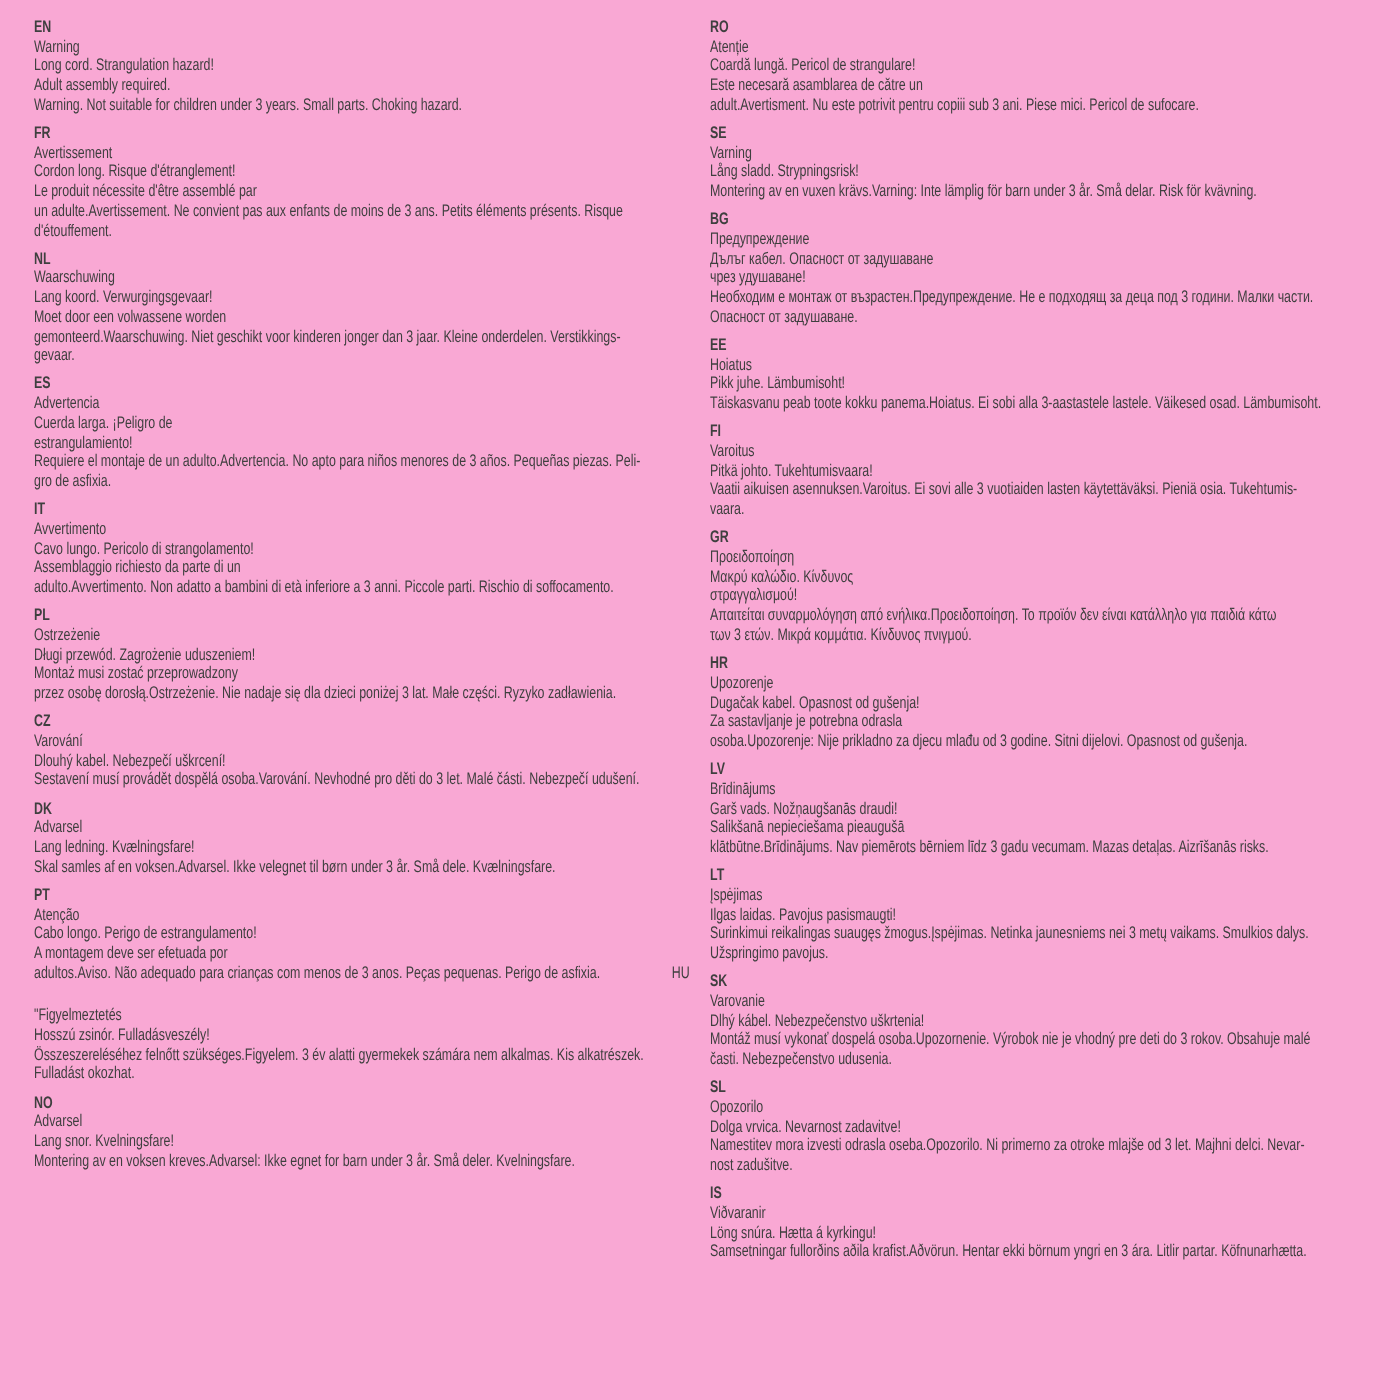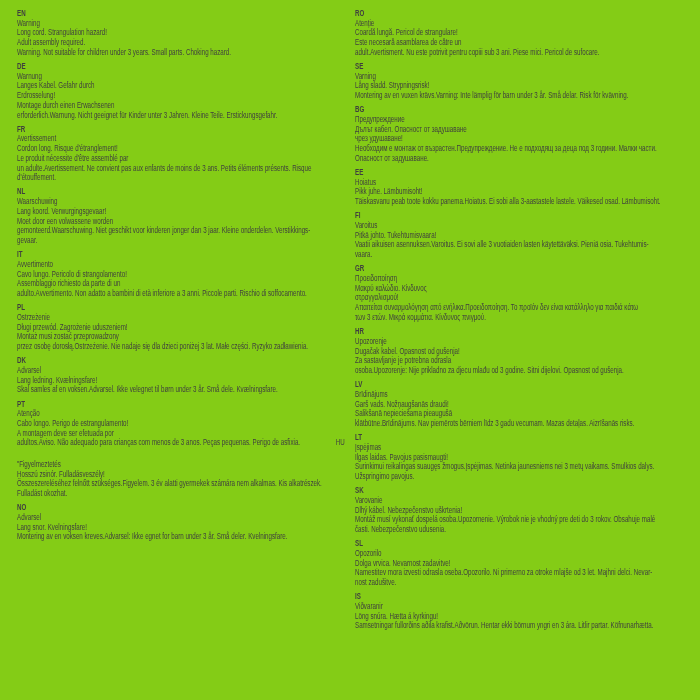--- a/index.html
+++ b/index.html
@@ -4,21 +4,21 @@
 <style>
   html, body {
     margin: 0;
     padding: 0;
     background: #ffffff;
   }
   .page {
     position: relative;
     width: 700px;
     height: 700px;
-    background: #84cc16;
+    background: #f9a8d4;
     overflow: hidden;
     font-family: "Liberation Sans", sans-serif;
     color: #3f3f3f;
   }
   .col {
     position: absolute;
     top: 9px;
   }
   .col-left  { left: 17px; }
   .col-right { left: 355px; }
@@ -49,56 +49,62 @@
 <div class="page">
   <div class="col col-left" id="col-left">
       <div class="block">
         <div class="code">EN</div>
         <div class="line">Warning</div>
         <div class="line">Long cord. Strangulation hazard!</div>
         <div class="line">Adult assembly required.</div>
         <div class="line">Warning. Not suitable for children under 3 years. Small parts. Choking hazard.</div>
       </div>
       <div class="block">
-        <div class="code">DE</div>
-        <div class="line">Warnung</div>
-        <div class="line">Langes Kabel. Gefahr durch</div>
-        <div class="line">Erdrosselung!</div>
-        <div class="line">Montage durch einen Erwachsenen</div>
-        <div class="line">erforderlich.Warnung. Nicht geeignet für Kinder unter 3 Jahren. Kleine Teile. Erstickungsgefahr.</div>
-      </div>
-      <div class="block">
         <div class="code">FR</div>
         <div class="line">Avertissement</div>
         <div class="line">Cordon long. Risque d'étranglement!</div>
         <div class="line">Le produit nécessite d'être assemblé par</div>
         <div class="line">un adulte.Avertissement. Ne convient pas aux enfants de moins de 3 ans. Petits éléments présents. Risque</div>
         <div class="line">d'étouffement.</div>
       </div>
       <div class="block">
         <div class="code">NL</div>
         <div class="line">Waarschuwing</div>
         <div class="line">Lang koord. Verwurgingsgevaar!</div>
         <div class="line">Moet door een volwassene worden</div>
         <div class="line">gemonteerd.Waarschuwing. Niet geschikt voor kinderen jonger dan 3 jaar. Kleine onderdelen. Verstikkings-</div>
         <div class="line">gevaar.</div>
       </div>
       <div class="block">
+        <div class="code">ES</div>
+        <div class="line">Advertencia</div>
+        <div class="line">Cuerda larga. ¡Peligro de</div>
+        <div class="line">estrangulamiento!</div>
+        <div class="line">Requiere el montaje de un adulto.Advertencia. No apto para niños menores de 3 años. Pequeñas piezas. Peli-</div>
+        <div class="line">gro de asfixia.</div>
+      </div>
+      <div class="block">
         <div class="code">IT</div>
         <div class="line">Avvertimento</div>
         <div class="line">Cavo lungo. Pericolo di strangolamento!</div>
         <div class="line">Assemblaggio richiesto da parte di un</div>
         <div class="line">adulto.Avvertimento. Non adatto a bambini di età inferiore a 3 anni. Piccole parti. Rischio di soffocamento.</div>
       </div>
       <div class="block">
         <div class="code">PL</div>
         <div class="line">Ostrzeżenie</div>
         <div class="line">Długi przewód. Zagrożenie uduszeniem!</div>
         <div class="line">Montaż musi zostać przeprowadzony</div>
         <div class="line">przez osobę dorosłą.Ostrzeżenie. Nie nadaje się dla dzieci poniżej 3 lat. Małe części. Ryzyko zadławienia.</div>
+      </div>
+      <div class="block">
+        <div class="code">CZ</div>
+        <div class="line">Varování</div>
+        <div class="line">Dlouhý kabel. Nebezpečí uškrcení!</div>
+        <div class="line">Sestavení musí provádět dospělá osoba.Varování. Nevhodné pro děti do 3 let. Malé části. Nebezpečí udušení.</div>
       </div>
       <div class="block">
         <div class="code">DK</div>
         <div class="line">Advarsel</div>
         <div class="line">Lang ledning. Kvælningsfare!</div>
         <div class="line">Skal samles af en voksen.Advarsel. Ikke velegnet til børn under 3 år. Små dele. Kvælningsfare.</div>
       </div>
       <div class="block tight">
         <div class="code">PT</div>
         <div class="line">Atenção</div>

